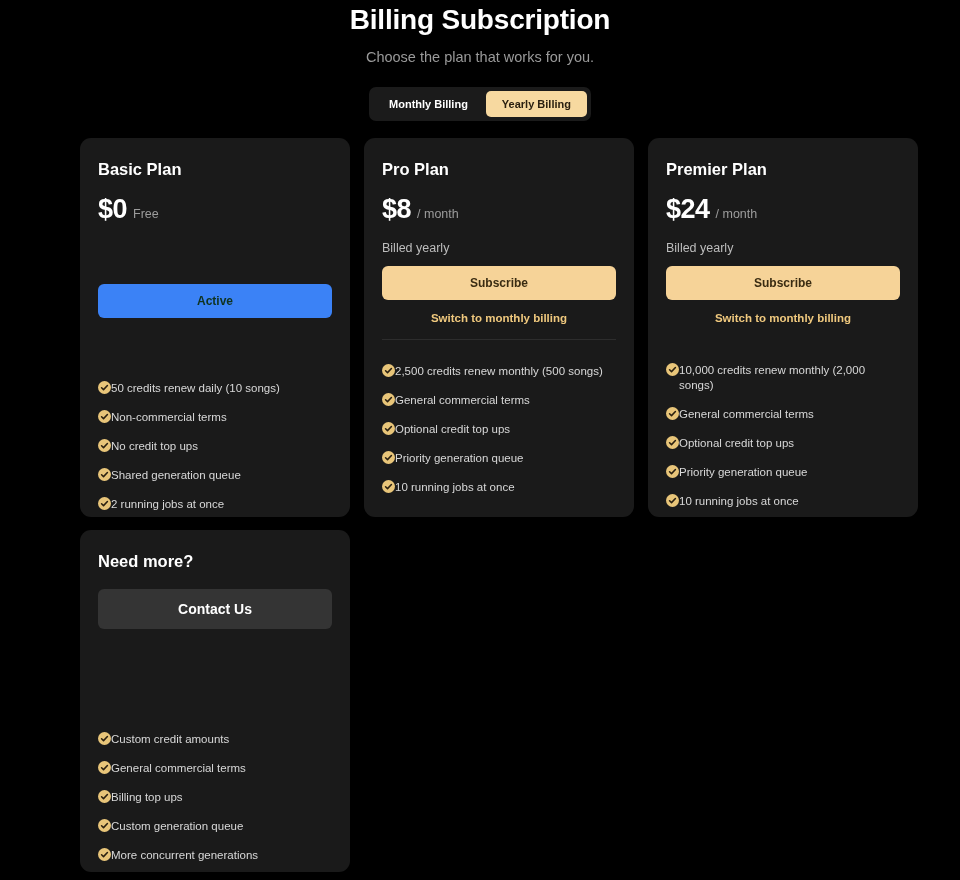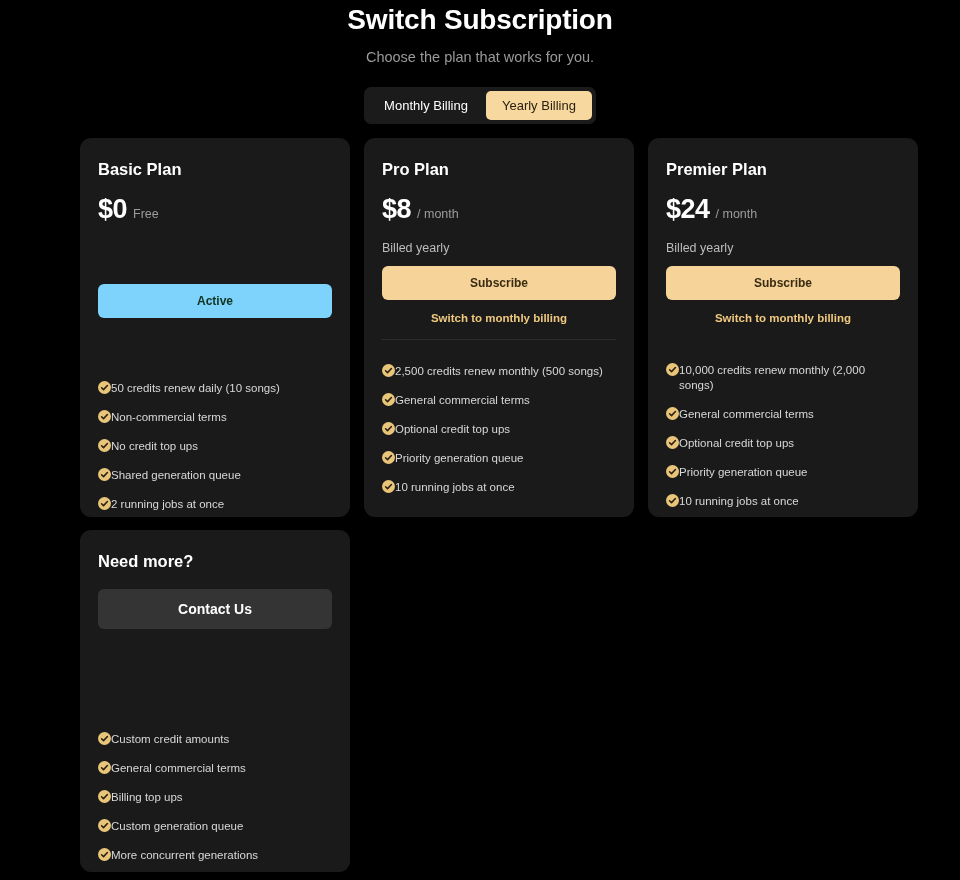--- a/index.html
+++ b/index.html
@@ -60,22 +60,22 @@
     border-radius: 7px;
     padding: 4px;
     gap: 2px;
   }
 
   .toggle-btn {
     border: none;
     outline: none;
     cursor: pointer;
     font-family: inherit;
-    font-size: 13px;
-    font-weight: normal;
+    font-size: 11px;
+    font-weight: bold;
     padding: 7px 16px;
     border-radius: 5px;
     background: transparent;
     color: #ffffff;
     white-space: nowrap;
   }
 
   .toggle-btn.active {
     background: #f7d9a0;
     color: #2b2010;
@@ -155,21 +155,21 @@
     font-family: inherit;
     font-size: 12px;
     font-weight: bold;
     border-radius: 6px;
     padding: 10px 24px;
     text-align: center;
     white-space: nowrap;
   }
 
   .cta-active {
-    background: #7dd3fc;
+    background: #3b82f6;
     color: #10331f;
   }
 
   .cta-subscribe {
     background: #f6d398;
     color: #3a2c12;
   }
 
   .cta-contact {
     background: #343434;
@@ -220,21 +220,21 @@
     color: #d8d8d8;
     line-height: 15px;
   }
 </style>
 </head>
 <body>
 
 <div class="page">
 
   <div class="header">
-    <div class="page-title">Switch Subscription</div>
+    <div class="page-title">Billing Subscription</div>
     <div class="page-subtitle">Choose the plan that works for you.</div>
 
     <div class="billing-toggle-wrap">
       <div class="billing-toggle">
         <button class="toggle-btn">Monthly Billing</button>
         <button class="toggle-btn active">Yearly Billing</button>
       </div>
     </div>
   </div>
 

